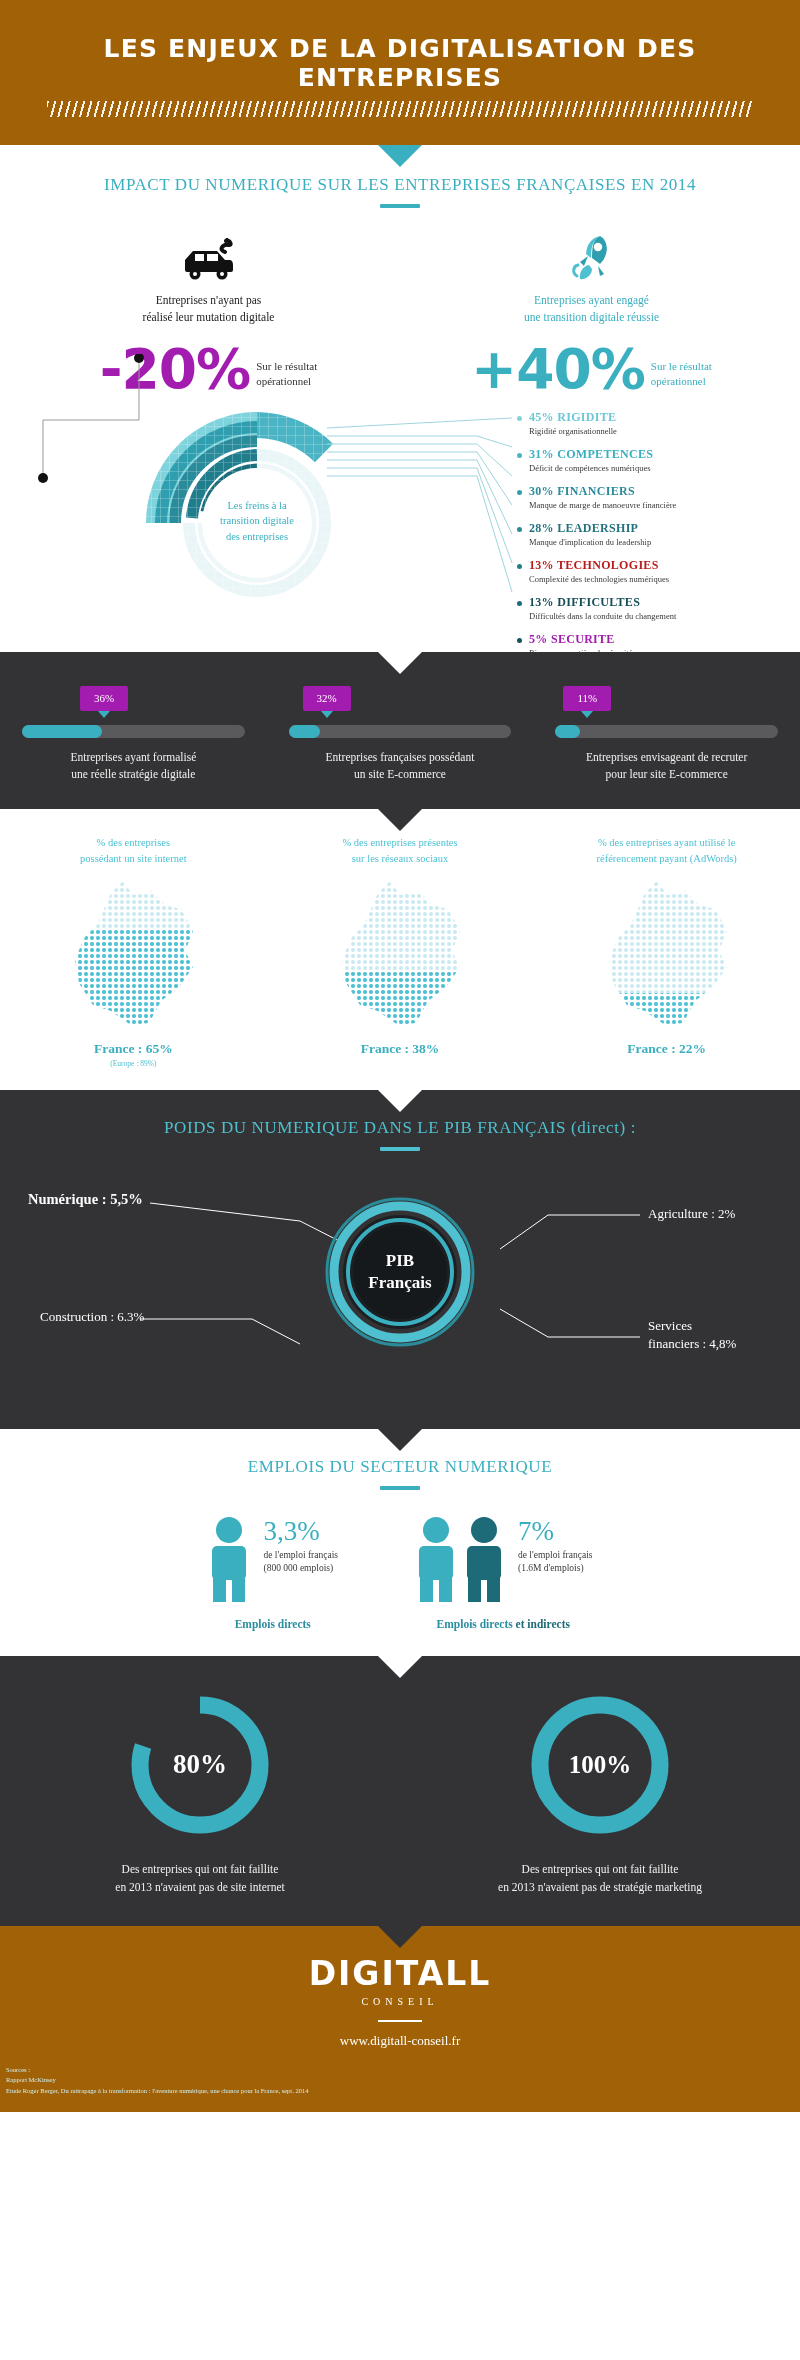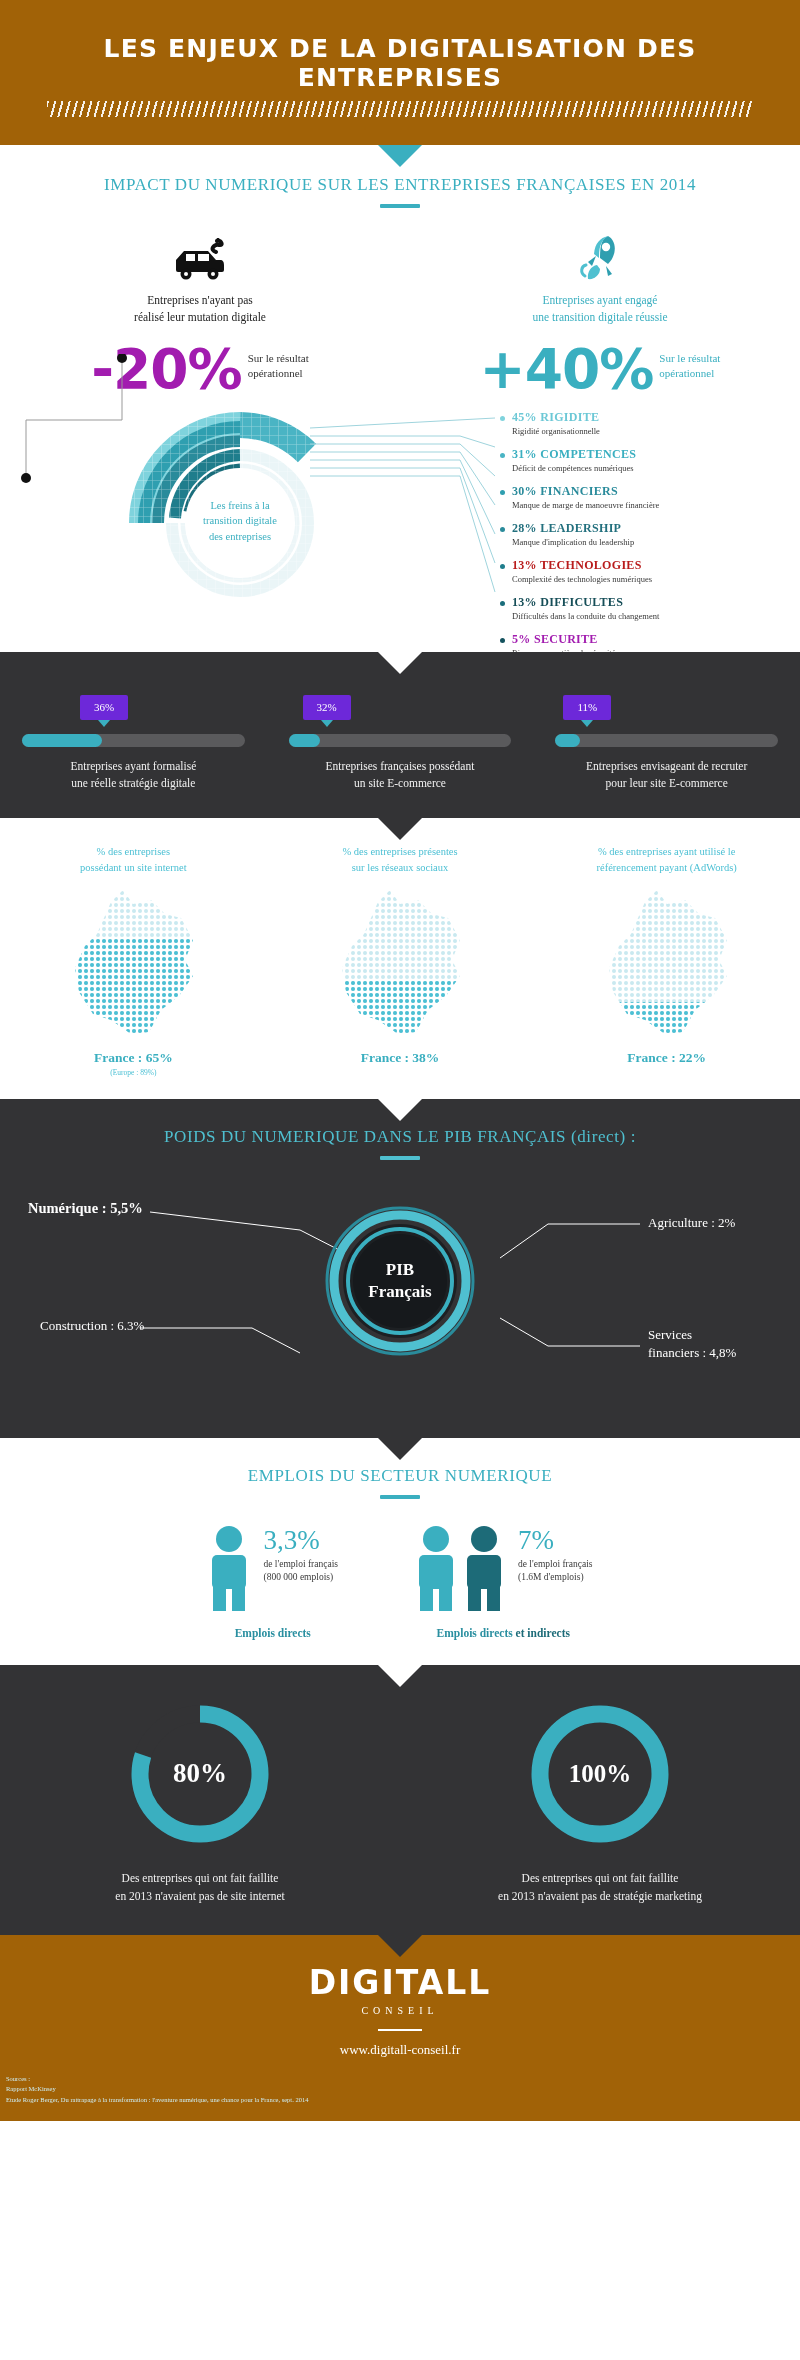--- a/index.html
+++ b/index.html
@@ -41,21 +41,21 @@
     letter-spacing:1.2px; text-align:center; padding:0 28px;
     text-transform:uppercase;
   }
   .hatch{
     margin:9px auto 0; width:706px; height:16px;
     background-image:repeating-linear-gradient(105deg,#ffffff 0px,#ffffff 2px,transparent 2px,transparent 7px);
     opacity:.92;
   }
 
   
-  .impact{ padding: 30px 0 16px; }
+  .impact{ padding: 30px 17px 16px; }
   .sec-title{
     text-align:center; color:#3aafc0; font-size:17px; letter-spacing:.6px;
     font-family:"Liberation Serif", serif;
   }
   .sec-title.dark-bg{ color:#4fc0d0; }
   .rule{ width:40px;height:4px;background:#3aafc0;margin:9px auto 0;border-radius:1px;}
   .rule.light{ background:#4fc0d0; }
 
   .two-col{ display:flex; }
   .col{ flex:1; text-align:center; }
@@ -63,21 +63,21 @@
   .cap{ font-size:11.5px; line-height:1.45; margin-top:8px; color:#222; }
   .cap.teal{ color:#3aafc0; }
 
   .bigrow{ display:flex; align-items:flex-start; justify-content:center; margin-top:12px; }
   .bignum{
     font-family:"DejaVu Sans", sans-serif; font-weight:bold;
     font-size:55px; line-height:.95; letter-spacing:-1px;
   }
   .bignum.black{ color:#a21caf; }
   .bignum.teal{ color:#3aafc0; }
-  .bigsub{ font-size:11px; line-height:1.35; text-align:left; margin:8px 0 0 6px; }
+  .bigsub{ font-size:11px; line-height:1.35; text-align:left; margin:16px 0 0 6px; }
   .bigsub.teal{ color:#3aafc0; }
 
   
   .donut-wrap{ position:relative; height:230px; margin-top:10px; }
   .donut-center{
     position:absolute; left:176px; top:92px; width:128px; text-align:center;
     color:#3aafc0; font-size:10.5px; line-height:1.5;
   }
   .legend{ position:absolute; left:500px; top:4px; width:290px; }
   .leg-item{ margin-bottom:11px; position:relative; padding-left:12px; }
@@ -86,24 +86,23 @@
   }
   .leg-title{ font-size:12px; font-weight:bold; letter-spacing:.3px; }
   .leg-desc{ font-size:8.5px; color:#3a3a3a; margin-top:1px; }
 
   .elbow{ position:absolute; left:18px; top:-52px; }
 
   
   .bars{ padding:34px 0 26px; display:flex; }
   .barcol{ flex:1; padding:0 22px; }
   .bubble{
-    position:relative; background:#6d28d9; color:#fff; font-size:11px;
+    position:relative; background:#a21caf; color:#fff; font-size:11px;
     padding:6px 0 7px; width:48px; text-align:center; border-radius:2px;
     font-family:"Liberation Serif", serif;
-    margin-top:9px;
   }
   .bubble::after{
     content:""; position:absolute; left:50%; bottom:-7px; transform:translateX(-50%);
     width:0;height:0;border-left:6px solid transparent;border-right:6px solid transparent;
     border-top:7px solid #3aafc0;
   }
   .track{ height:13px; background:#5a5a5c; border-radius:7px; margin-top:14px; position:relative; }
   .fill{ height:13px; background:#3aafc0; border-radius:7px; }
   .bartext{ color:#f2f2f2; font-size:11.5px; line-height:1.5; text-align:center; margin-top:11px; }
 

